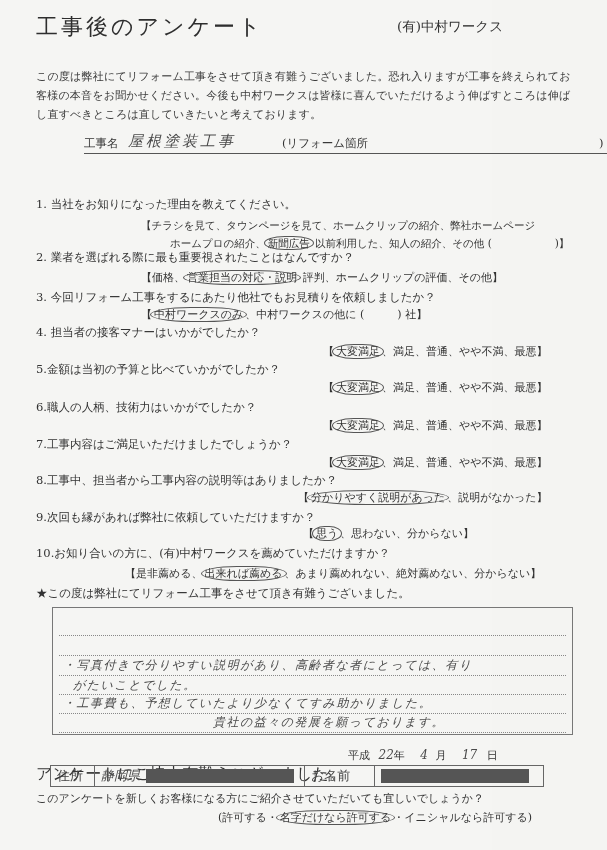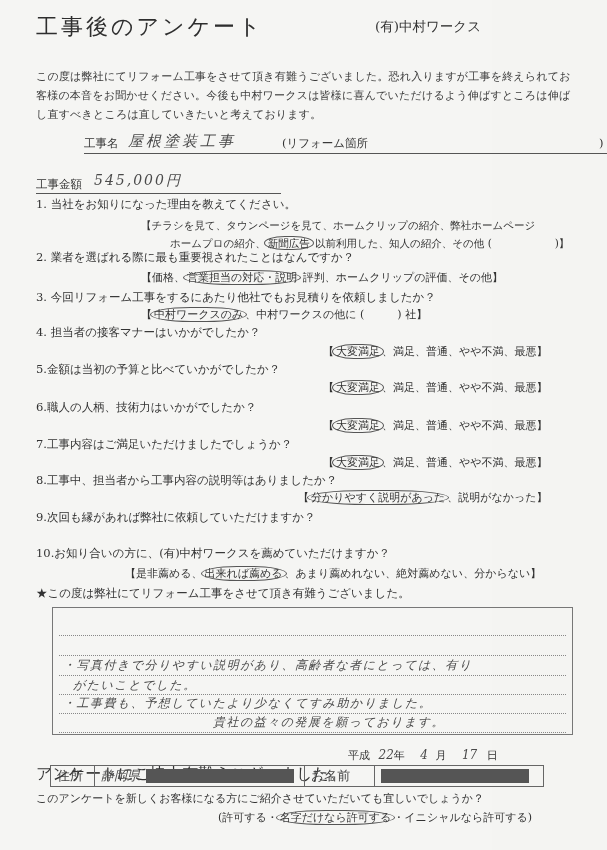--- a/index.html
+++ b/index.html
@@ -1,21 +1,21 @@
 <!DOCTYPE html>
 <html><head>
   <meta charset="utf-8">
   <style>
     * { box-sizing: border-box; margin: 0; padding: 0; }
     html, body { width: 607px; height: 850px; background: #f4f4f2; overflow: hidden; }
     body { font-family: "DejaVu Serif", "Liberation Serif", serif; color: #3a3a3a; position: relative; }
     .page { position: absolute; left: 0; top: 0; width: 492px; height: 850px; background: #f5f5f3; }
     .abs { position: absolute; white-space: nowrap; }
     .title { left: 36px; top: 12px; font-size: 22px; letter-spacing: 3px; color: #2e2e2e; }
-    .company { left: 375px; top: 18px; font-size: 13.5px; color: #333; }
+    .company { left: 397px; top: 18px; font-size: 13.5px; color: #333; }
     .intro { left: 36px; top: 67px; width: 545px; font-size: 11px; line-height: 19px; white-space: normal; color: #3a3a3a; letter-spacing: 0.2px; }
     .field-line { border-bottom: 1.3px solid #555; }
     .fld-label { font-size: 11.5px; color: #333; }
     .hand { font-family: "DejaVu Serif", serif; font-style: italic; color: #4a4a4a; }
     .q { font-size: 11.5px; color: #333; }
     .opt { font-size: 11px; color: #333; }
     .circ { border: 1.2px solid #555; border-radius: 50% / 60%; padding: 0 3px; margin: 0 -2px; }
     .comment-box { left: 52px; top: 607px; width: 521px; height: 128px; border: 1.2px solid #777; }
     .cline { position: absolute; left: 6px; right: 6px; border-bottom: 1px dotted #888; height: 0; }
     .ctext { position: absolute; font-size: 12px; font-style: italic; color: #4a4a4a; letter-spacing: 1.5px; white-space: nowrap; }
@@ -33,24 +33,20 @@
 
   <div class="abs intro">この度は弊社にてリフォーム工事をさせて頂き有難うございました。恐れ入りますが工事を終えられてお客様の本音をお聞かせください。今後も中村ワークスは皆様に喜んでいただけるよう伸ばすところは伸ばし直すべきところは直していきたいと考えております。</div>
 
   <div class="abs field-line" style="left:36px; top:132px; width:528px; height:22px;margin-left:48px;">
     <span class="fld-label" style="position:absolute; left:0; top:4px;">工事名</span>
     <span class="hand" style="position:absolute; left:44px; top:0px; font-size:15px; letter-spacing:3px;">屋根塗装工事</span>
     <span class="fld-label" style="position:absolute; left:198px; top:4px;">(リフォーム箇所</span>
     <span class="fld-label" style="position:absolute; left:515px; top:4px;">)</span>
   </div>
 
-  <div class="abs field-line" style="left:36px; top:174px; width:245px; height:20px;">
-    <span class="fld-label" style="position:absolute; left:0; top:3px;">工事金額</span>
-    <span class="hand" style="position:absolute; left:58px; top:-2px; font-size:14px; letter-spacing:2px;">545,000円</span>
-  </div>
 
   <div class="abs q" style="left:36px; top:197px;">
     <span>1.</span> <span>当社をお知りになった理由を教えてください。</span>
   </div>
   <div class="abs opt" style="left:141px; top:219px; font-size:10.5px;">【チラシを見て、タウンページを見て、ホームクリップの紹介、弊社ホームページ</div>
   <div class="abs opt" style="left:170px; top:237px; font-size:10.5px;">
     <span>ホームプロの紹介、</span><span class="circ">新聞広告</span> <span>以前利用した、知人の紹介、その他 (　　　　　　)】</span>
   </div>
 
   <div class="abs q" style="left:36px; top:250px;">
@@ -98,20 +94,23 @@
   <div class="abs q" style="left:36px; top:473px;">
     <span>8.</span><span>工事中、担当者から工事内容の説明等はありましたか？</span>
   </div>
   <div class="abs opt" style="left:298px; top:490px;">
     <span>【</span><span class="circ">分かりやすく説明があった</span><span>、説明がなかった】</span>
   </div>
 
   <div class="abs q" style="left:36px; top:510px;">
     <span>9.</span><span>次回も縁があれば弊社に依頼していただけますか？</span>
   </div>
+  <div class="abs opt" style="left:303px; top:526px;">
+    <span>【</span><span class="circ">思う</span><span>、思わない、分からない】</span>
+  </div>
 
   <div class="abs q" style="left:36px; top:546px;">
     <span>10.</span><span>お知り合いの方に、(有)中村ワークスを薦めていただけますか？</span>
   </div>
   <div class="abs opt" style="left:125px; top:566px;">
     <span>【是非薦める、</span><span class="circ">出来れば薦める</span><span>、あまり薦めれない、絶対薦めない、分からない】</span>
   </div>
 
   <div class="abs q" style="left:36px; top:586px;">★この度は弊社にてリフォーム工事をさせて頂き有難うございました。</div>
 

